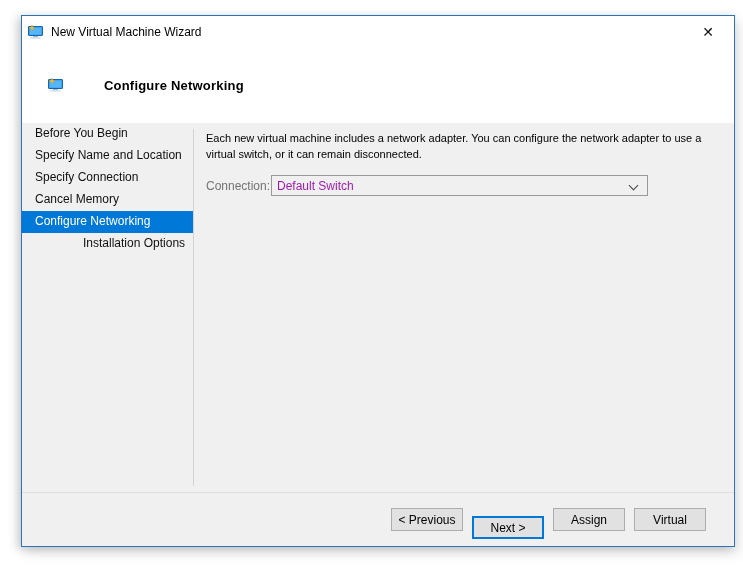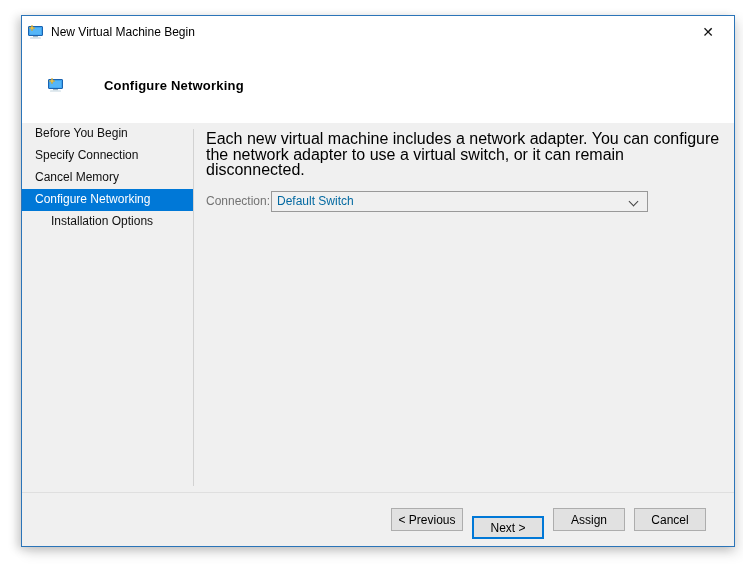--- a/index.html
+++ b/index.html
@@ -38,35 +38,35 @@
   
   .body { flex:1 1 auto; background:#f0f0f0; display:flex; min-height:0; position:relative; }
   .sidebar { width:171px; flex:0 0 auto; position:relative; }
   .sidebar-divider {
     position:absolute; left:171px; top:6px; bottom:6px; width:1px; background:#d2d2d2;
   }
   .nav-item {
     height:22px; line-height:20px; font-size:12px; color:#101010;
     padding-left:13px; white-space:nowrap; cursor:default;
   }
-  .nav-item.indent { padding-left:29px; }
+  .nav-item.indent { padding-left:29px;margin-left:32px; }
   .nav-item.selected { background:#0078d7; color:#ffffff; }
 
   .content { flex:1 1 auto; padding:8px 10px 0 13px; }
   .description {
-    font-size:16px; line-height:15.5px; color:#000000; max-width:528px; margin-bottom:13px;
+    font-size:11px; line-height:15.5px; color:#000000; max-width:528px; margin-bottom:13px;
   }
   .connection-row { display:flex; align-items:center; }
   .connection-label { font-size:12px; color:#737373; width:65px; flex:0 0 auto; }
   .combo {
     position:relative; width:377px; height:21px; background:#f0f0f0;
     border:1px solid #999999; display:flex; align-items:center; padding-left:5px;
     cursor:default;
   }
-  .combo .combo-value { font-size:12px; color:#0369a1;text-align:center; }
+  .combo .combo-value { font-size:12px; color:#a21caf;text-align:center; }
   .combo .chevron {
     position:absolute; right:9px; top:6px; width:8px; height:8px;
   }
   .combo .chevron::before {
     content:""; position:absolute; left:0; top:0; width:6px; height:6px;
     border-right:1px solid #444; border-bottom:1px solid #444;
     transform:rotate(45deg);
   }
 
   
@@ -89,38 +89,39 @@
   <div class="dialog">
 
     <div class="titlebar">
       <svg class="app-icon" viewBox="0 0 17 16">
         <rect x="1.5" y="2.5" width="14" height="9" rx="0.5" fill="#3fa3ef" stroke="#1a63b0" stroke-width="1"></rect>
         <rect x="3" y="4" width="11" height="6.5" fill="#55b6f7"></rect>
         <rect x="6" y="12" width="5" height="1.2" fill="#9fb6c4"></rect>
         <rect x="3" y="13.4" width="11" height="1.2" rx="0.6" fill="#b9cdd9"></rect>
         <path d="M5 1 L5.8 3.2 L8 4 L5.8 4.8 L5 7 L4.2 4.8 L2 4 L4.2 3.2 Z" fill="#f6c445" stroke="#caa023" stroke-width="0.5"></path>
       </svg>
-      <span class="title-text">New Virtual Machine Begin</span>
+      <span class="title-text">New Virtual Machine Wizard</span>
       <button class="close-btn">✕</button>
     </div>
 
     <div class="header">
       <svg class="page-icon" viewBox="0 0 17 16">
         <rect x="1.5" y="2.5" width="14" height="9" rx="0.5" fill="#3fa3ef" stroke="#1a63b0" stroke-width="1"></rect>
         <rect x="3" y="4" width="11" height="6.5" fill="#55b6f7"></rect>
         <rect x="6" y="12" width="5" height="1.2" fill="#9fb6c4"></rect>
         <rect x="3" y="13.4" width="11" height="1.2" rx="0.6" fill="#c4d5e0"></rect>
         <path d="M5 1 L5.8 3.2 L8 4 L5.8 4.8 L5 7 L4.2 4.8 L2 4 L4.2 3.2 Z" fill="#f6c445" stroke="#caa023" stroke-width="0.5"></path>
       </svg>
       <span class="page-title">Configure Networking</span>
     </div>
 
     <div class="body">
       <div class="sidebar">
         <div class="nav-item">Before You Begin</div>
+        <div class="nav-item">Specify Name and Location</div>
         <div class="nav-item">Specify Connection</div>
         <div class="nav-item">Cancel Memory</div>
         <div class="nav-item selected">Configure Networking</div>
         <div class="nav-item indent">Installation Options</div>
       </div>
       <div class="sidebar-divider"></div>
 
       <div class="content">
         <p class="description">Each new virtual machine includes a network adapter. You can configure the network adapter to use a virtual switch, or it can remain disconnected.</p>
         <div class="connection-row">
@@ -130,17 +131,17 @@
             <span class="chevron"></span>
           </div>
         </div>
       </div>
     </div>
 
     <div class="footer">
       <button class="btn">&lt; Previous</button>
       <button class="btn default">Next &gt;</button>
       <button class="btn">Assign</button>
-      <button class="btn">Cancel</button>
+      <button class="btn">Virtual</button>
     </div>
 
   </div>
 </div>
 
 </body></html>

